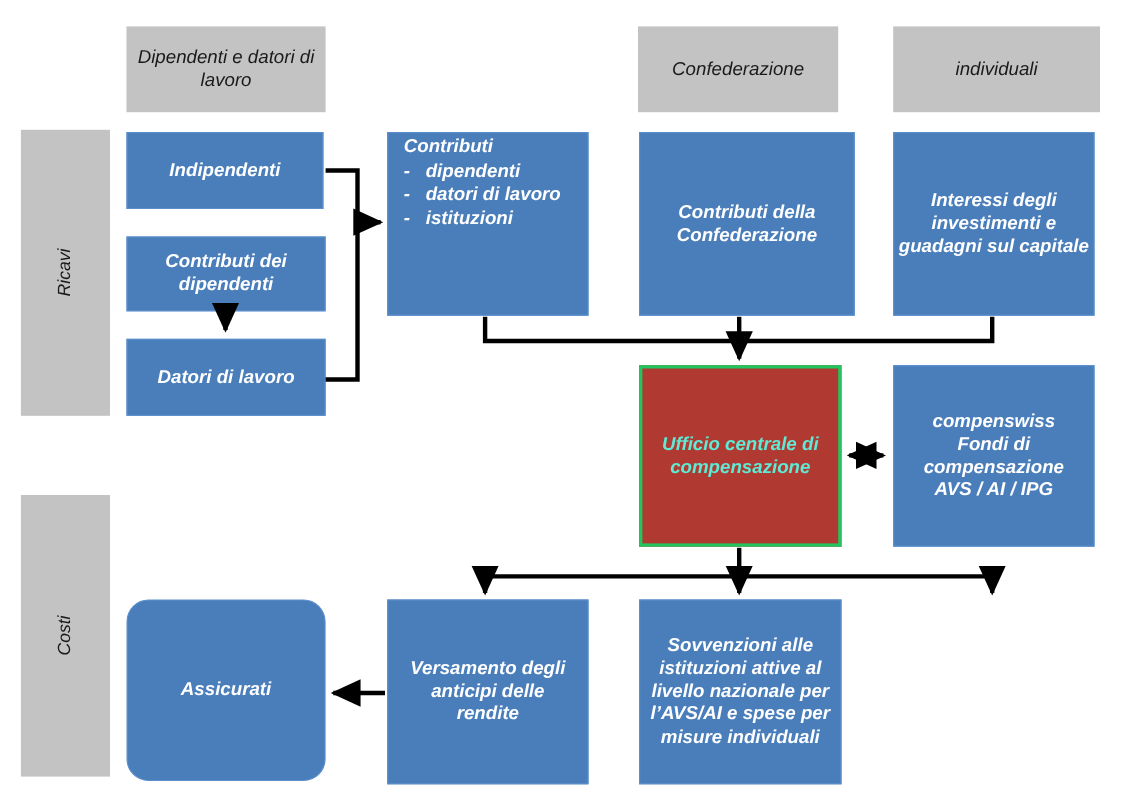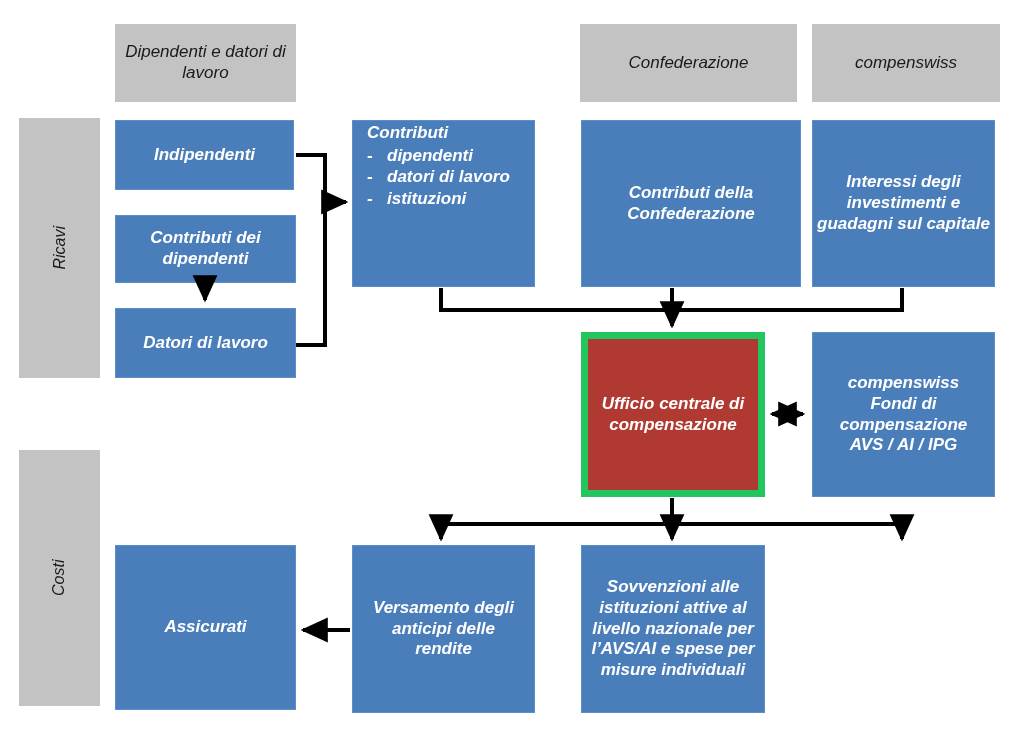--- a/index.html
+++ b/index.html
@@ -46,22 +46,22 @@
   }
   .blue-box {
     background: #4a7ebb;
     border: 1px solid #5b8fcc;
     color: #ffffff;
     font-size: 17px;
     font-weight: 700;
   }
   .red-box {
     background: #b03a32;
-    border: 7px solid #22c55e;
-    color: #ffffff;
+    border: 3px solid #22c55e;
+    color: #5eead4;
     font-size: 17px;
     font-weight: 700;
   }
   .blue-box.list-box {
     display: block;
     text-align: left;
     padding: 2px 0 0 14px;
   }
   .list-box .list-title {
     display: block;
@@ -93,26 +93,26 @@
 </head>
 <body>
 
 <div id="canvas">
 
   <div class="box header-box" style="left:115px; top:24px; width:181px; height:78px;">
     <span>Dipendenti e datori di lavoro</span>
   </div>
 
 
-  <div class="box header-box" style="left:580px; top:24px; width:217px; height:78px;text-align:center;">
+  <div class="box header-box" style="left:580px; top:24px; width:182px; height:78px;text-align:center;">
     <span>Confederazione</span>
   </div>
 
   <div class="box header-box" style="left:812px; top:24px; width:188px; height:78px;">
-    <span>compenswiss</span>
+    <span>individuali</span>
   </div>
 
   <div class="box lane-box" style="left:19px; top:118px; width:81px; height:260px;">
     <span class="lane-label">Ricavi</span>
   </div>
 
   <div class="box lane-box" style="left:19px; top:450px; width:81px; height:256px;">
     <span class="lane-label">Costi</span>
   </div>
 
@@ -130,37 +130,37 @@
 
   <div class="box blue-box list-box" style="left:352px; top:120px; width:183px; height:167px;">
     <span class="list-title">Contributi</span>
     <ul>
       <li><span class="dash">-</span><span>dipendenti</span></li>
       <li><span class="dash">-</span><span>datori di lavoro</span></li>
       <li><span class="dash">-</span><span>istituzioni</span></li>
     </ul>
   </div>
 
-  <div class="box blue-box" style="left:581px; top:120px; width:220px; height:167px; padding:0 14px;">
+  <div class="box blue-box" style="left:581px; top:120px; width:196px; height:167px; padding:0 14px;">
     <span>Contributi della Confederazione</span>
   </div>
 
   <div class="box blue-box" style="left:812px; top:120px; width:183px; height:167px; padding:0 0;">
     <span>Interessi degli investimenti e guadagni sul capitale</span>
   </div>
 
   <div class="box red-box" style="left:581px; top:332px; width:184px; height:165px; padding:0 12px;">
     <span>Ufficio centrale di compensazione</span>
   </div>
 
   <div class="box blue-box" style="left:812px; top:332px; width:183px; height:165px; padding:0 10px;">
     <span>compenswiss Fondi di compensazione AVS / AI / IPG</span>
   </div>
 
-  <div class="box blue-box" style="left:115px; top:545px; width:181px; height:165px;">
+  <div class="box blue-box" style="left:115px; top:545px; width:181px; height:165px;border-radius:20px;">
     <span>Assicurati</span>
   </div>
 
   <div class="box blue-box" style="left:581px; top:545px; width:184px; height:168px; padding:0 8px;">
     <span>Sovvenzioni alle istituzioni attive al livello nazionale per l’AVS/AI e spese per misure individuali</span>
   </div>
 
   <div class="box blue-box" style="left:352px; top:545px; width:183px; height:168px; padding:0 12px;">
     <span>Versamento degli anticipi delle rendite</span>
   </div>

